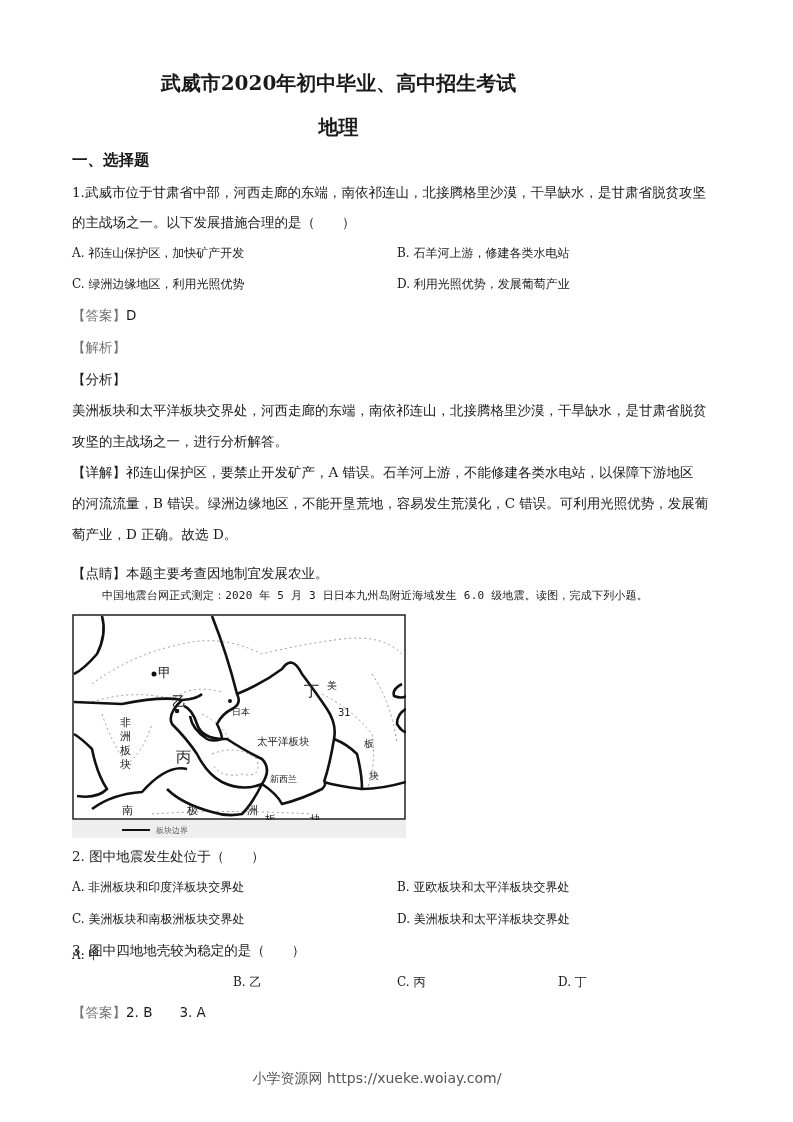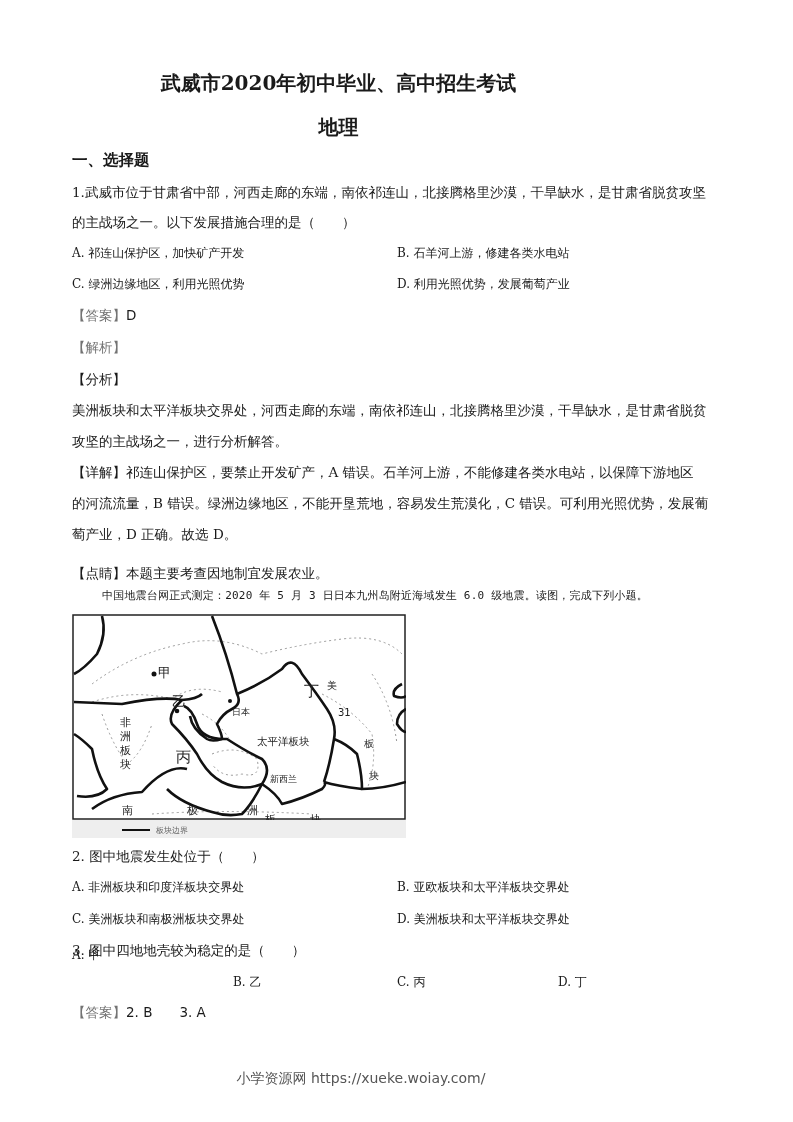--- a/index.html
+++ b/index.html
@@ -6,21 +6,21 @@
   body { width: 793px; height: 1122px; position: relative; overflow: hidden;
          font-family: "DejaVu Serif", "Liberation Serif", serif; color: #1a1a1a; }
   .abs { position: absolute; white-space: nowrap; }
   .title { left: 0; width: 677px; text-align: center; font-weight: bold; font-size: 20px; }
   .h-section { font-weight: bold; font-size: 15.5px; }
   .line { font-size: 13.5px; }
   .blue { color: #737373; }
   .opt { font-size: 12px; }
   .intro { font-size: 12.5px; font-family: "DejaVu Sans Mono", "Liberation Mono", monospace; letter-spacing: 0.2px; }
   .footer { left: 0; width: 722px; text-align: center; font-family: "DejaVu Sans", "Liberation Sans", sans-serif;
-            font-size: 14px; color: #555; }
+            font-size: 14px; color: #555; padding-left: 16px; }
   .map { left: 72px; top: 614px; width: 334px; height: 224px; }
 </style>
 </head>
 <body>
 
 <div class="abs title" style="top:70px;">武威市2020年初中毕业、高中招生考试</div>
 <div class="abs title" style="top:114px;">地理</div>
 <div class="abs h-section" style="left:72px; top:150px;">一、选择题</div>
 
 <div class="abs line" style="left:72px; top:184px;">1.武威市位于甘肃省中部，河西走廊的东端，南依祁连山，北接腾格里沙漠，干旱缺水，是甘肃省脱贫攻坚</div>

